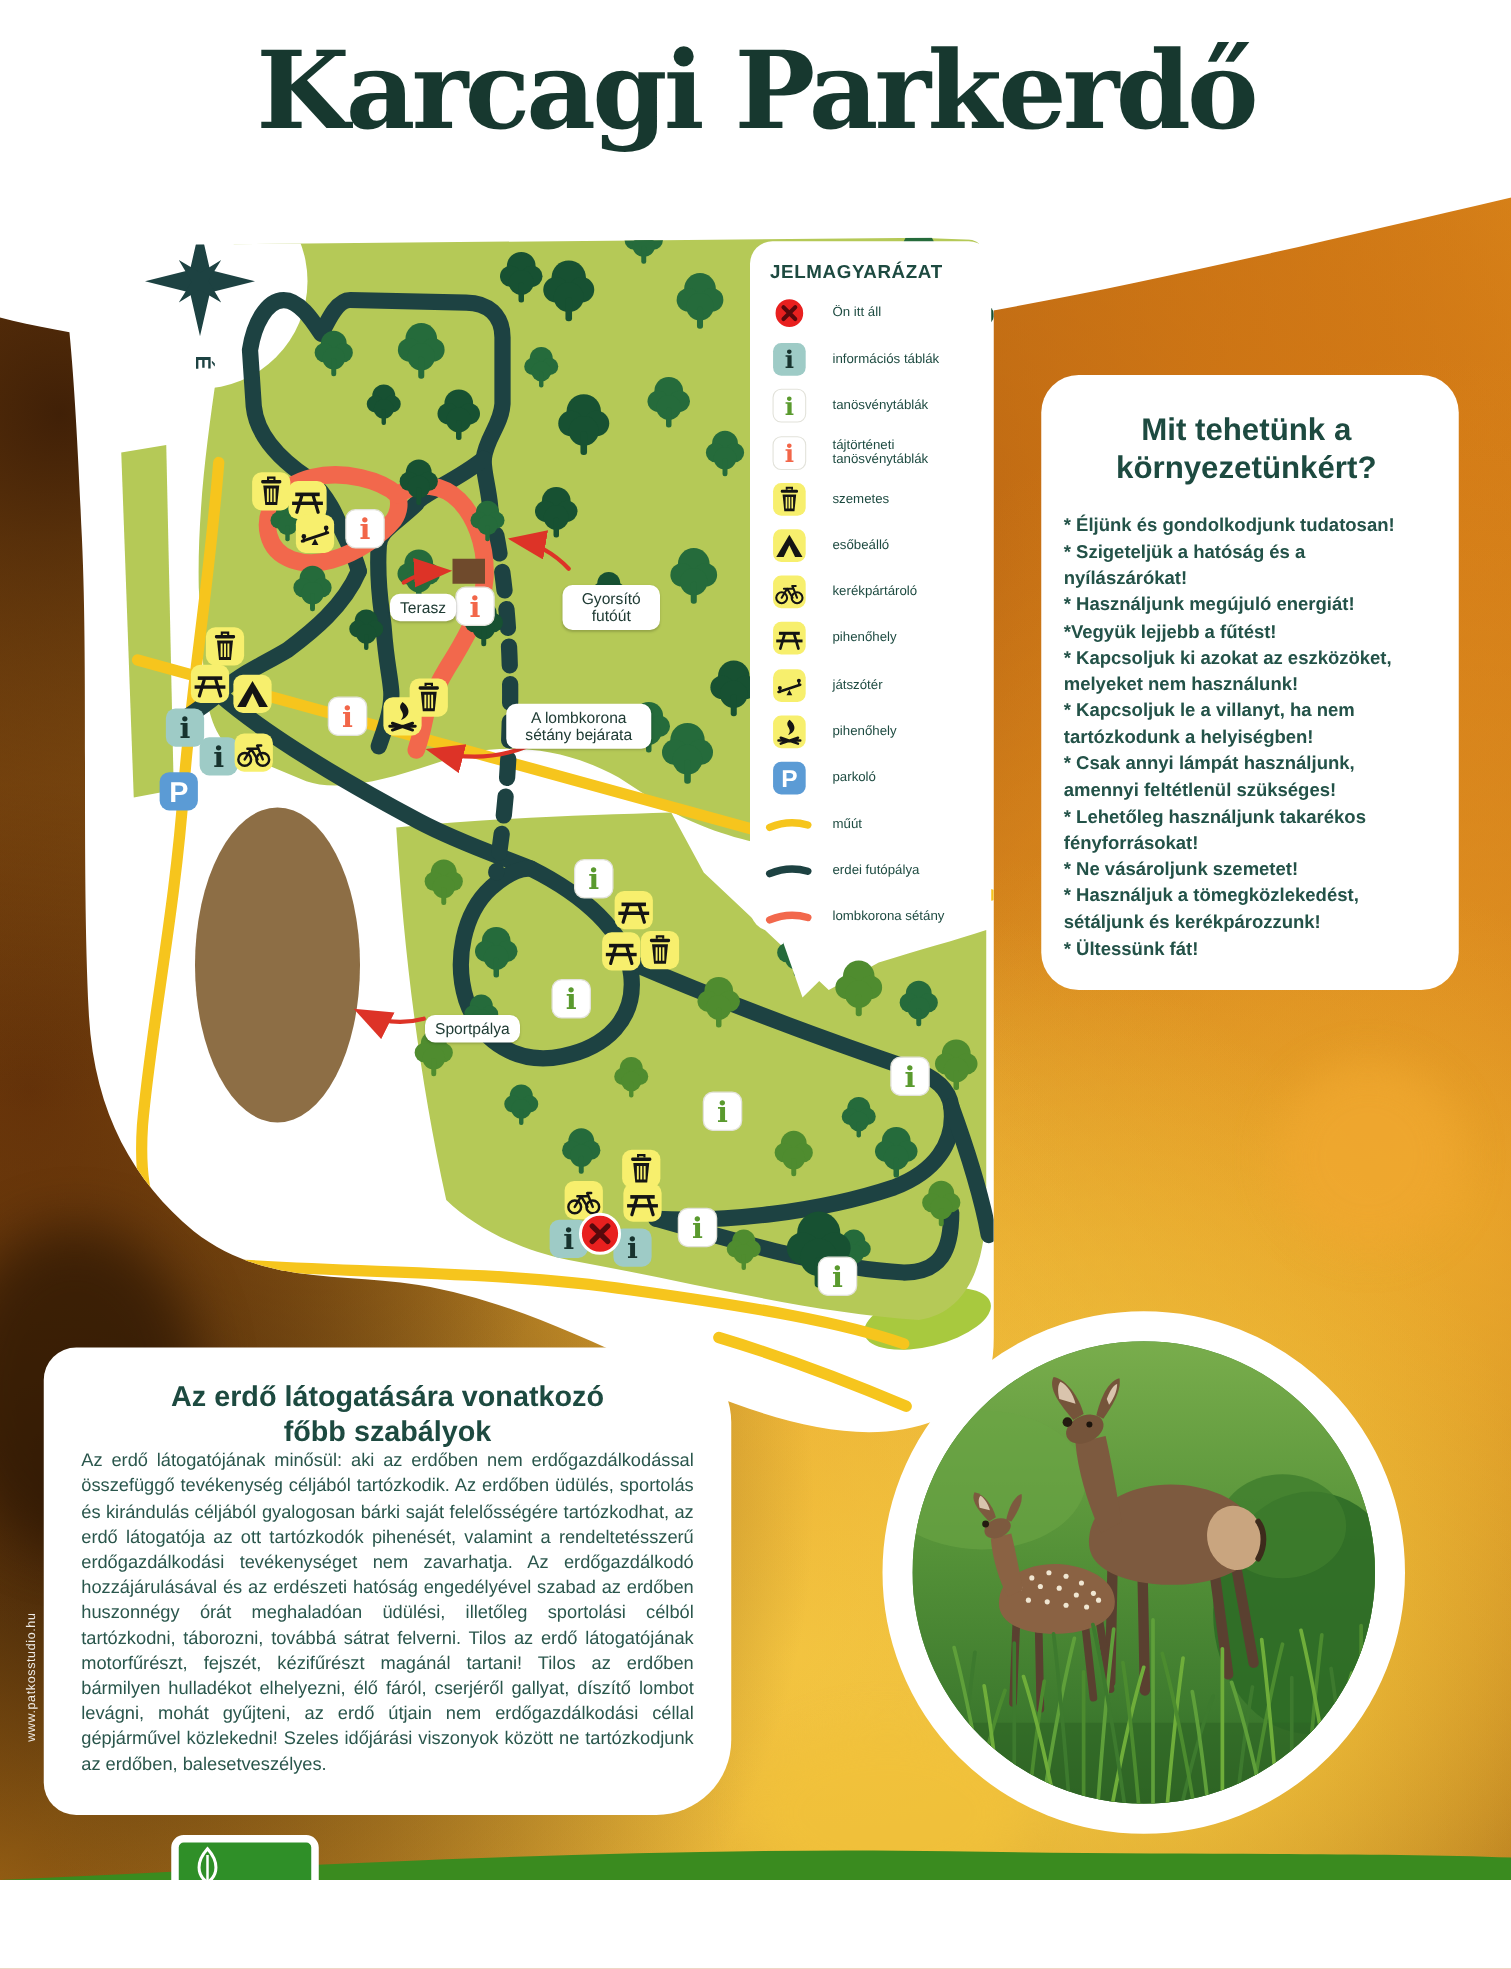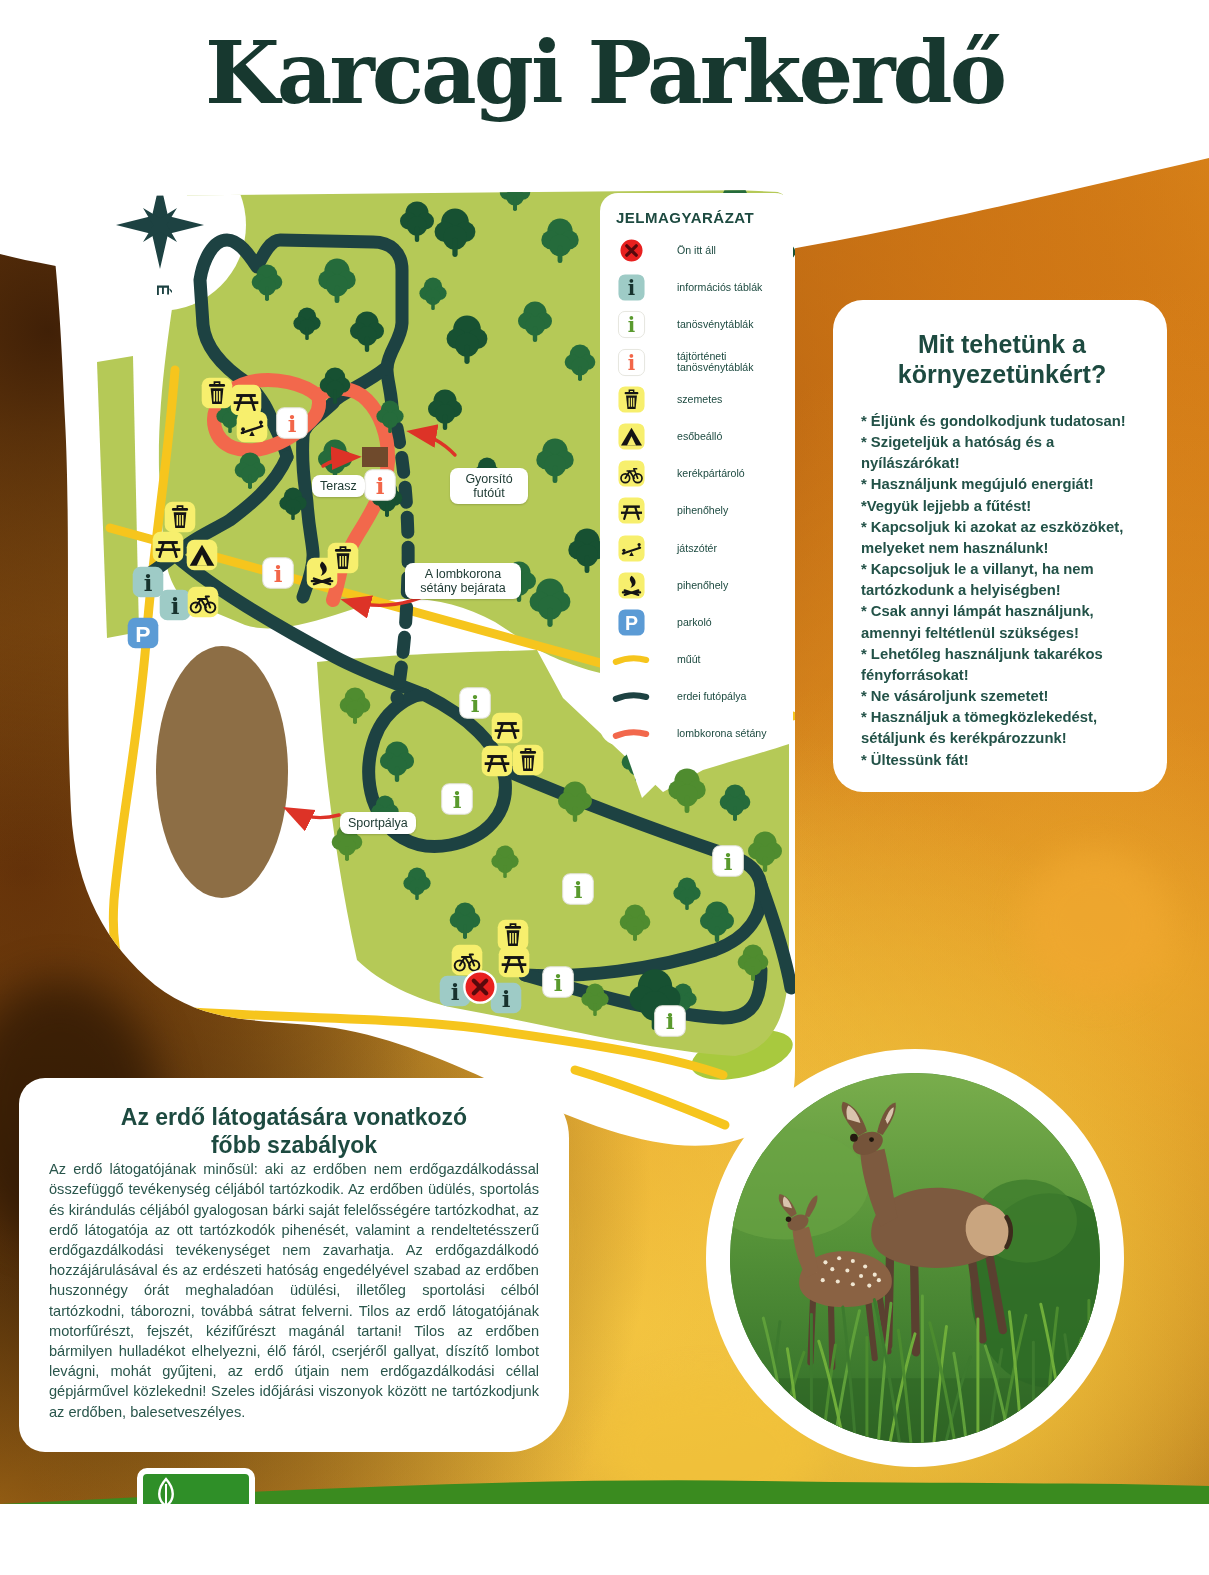--- a/index.html
+++ b/index.html
@@ -27,34 +27,34 @@
     font-size:86px;letter-spacing:-3px;color:#17382f;}
   
   .maplabel{position:absolute;background:#fff;border-radius:8px;color:#203c35;
     font-size:12.5px;line-height:1.12;padding:4px 8px;text-align:center;
     box-shadow:0 1px 2px rgba(0,0,0,.18);white-space:nowrap;margin-top:15px;}
   .maplabel.wrap{white-space:normal;}
   
   .legend{position:absolute;left:600px;top:193px;width:193px;height:552px;
     background:#fff;border-radius:18px;padding:14px 10px 0 12px;box-sizing:border-box;}
   .legend-title{font-size:15px;font-weight:bold;letter-spacing:.5px;color:#1d4a40;margin:2px 0 6px 4px;}
-  .legend-row{display:flex;align-items:center;gap:27px;height:37.2px;}
+  .legend-row{display:flex;align-items:center;gap:16px;height:37.2px;}
   .legend-ic-wrap{width:38px;display:flex;justify-content:center;align-items:center;flex:0 0 38px;}
   .legend-ic{width:29px;height:29px;display:block;}
   .legend-ic.line{width:46px;height:20px;}
   .legend-label{font-size:10.6px;color:#1d4a40;line-height:1.05;}
   .legend-tail{position:absolute;left:622px;top:741px;}
   
   .env{position:absolute;left:833px;top:300px;width:334px;height:492px;background:#fff;
-    border-radius:30px;box-sizing:border-box;padding:30px 24px 0 28px;}
+    border-radius:30px;box-sizing:border-box;padding:30px 24px 0 18px;}
   .env-title{font-size:25px;font-weight:bold;color:#1d4a40;text-align:center;line-height:1.18;}
   .env-list{margin:22px 0 0 0;padding:0;list-style:none;font-weight:bold;}
   .env-list li{font-size:14.8px;color:#235248;line-height:1.43;}
   
-  .rules{position:absolute;left:19px;top:1078px;width:550px;height:374px;background:#fff;
+  .rules{position:absolute;left:35px;top:1078px;width:550px;height:374px;background:#fff;
     border-radius:26px 60px 60px 26px;box-sizing:border-box;padding:26px 30px 0 30px;}
   .rules-title{font-size:23px;font-weight:bold;color:#1d4a40;text-align:center;line-height:1.2;}
   .rules-body{font-size:14.6px;color:#2a564c;line-height:1.385;text-align:justify;}
   
   .deer{position:absolute;left:706px;top:1049px;width:418px;height:418px;border-radius:50%;
     border:24px solid #fff;box-sizing:border-box;overflow:hidden;background:#4a8a35;}
   .deer svg{display:block;width:100%;height:100%;}
   
   .nefag{position:absolute;left:137px;top:1468px;width:118px;height:70px;background:#2f8f28;
     border:6px solid #fff;border-radius:10px;box-sizing:border-box;}

